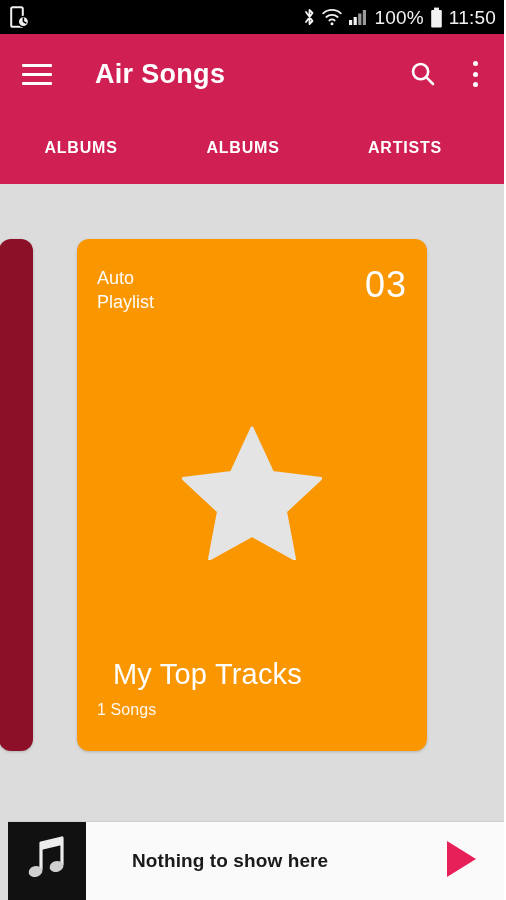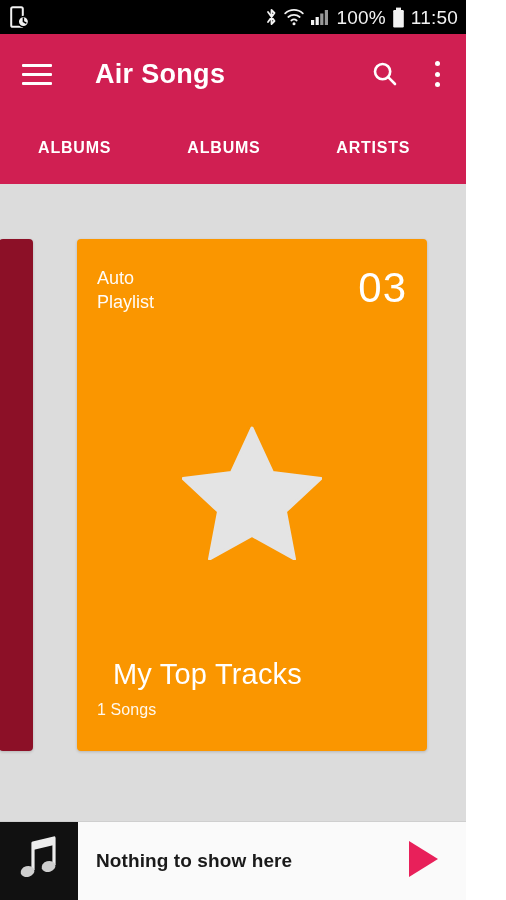--- a/index.html
+++ b/index.html
@@ -8,21 +8,21 @@
     background: #ffffff;
   }
   body {
     width: 506px;
     height: 900px;
     font-family: "Liberation Sans", sans-serif;
     overflow: hidden;
     position: relative;
   }
   #app {
-    width: 466px;
+    width: 504px;
     height: 900px;
     position: relative;
     display: flex;
     flex-direction: column;
     background: #e5e5e5;
     justify-content: flex-end;
   }
 
   
   .status-bar {
@@ -164,21 +164,21 @@
     top: 55px;
     left: 0;
     right: 0;
     height: 512px;
     display: flex;
     align-items: flex-start;
     gap: 0;
   }
   .card {
     height: 512px;
-    border-radius: 4px;
+    border-radius: 12px;
     position: relative;
     box-sizing: border-box;
     box-shadow: 0 1px 3px rgba(0,0,0,0.18);
     overflow: hidden;
     flex: 0 0 auto;
   }
   .card-prev {
     width: 34px;
     margin-left: -1px;
     background: #8c1027;
@@ -200,21 +200,21 @@
   }
   .card-kind {
     color: #ffffff;
     font-size: 18px;
     line-height: 1.33;
     max-width: 110px;
     opacity: 0.97;
   }
   .card-count {
     color: #ffffff;
-    font-size: 42px;
+    font-size: 36px;
     line-height: 1;
     font-weight: 300;
     letter-spacing: 1px;
   }
   .card-art {
     position: absolute;
     top: 0; left: 0; right: 0; bottom: 0;
     display: flex;
     align-items: center;
     justify-content: center;
@@ -238,30 +238,31 @@
   .card-sub {
     color: #ffffff;
     font-size: 16px;
     opacity: 0.93;
     letter-spacing: 0.1px;
   }
 
   
   .nowplaying {
     position: absolute;
-    left: 0;
+    left: 8px;
     right: 0;
     bottom: 0;
     height: 78px;
     background: #fafafa;
     display: flex;
     align-items: stretch;
     border-top: 1px solid #cfcfcf;
     z-index: 4;
     cursor: pointer;
+    gap: 28px;
   }
   .np-thumb {
     width: 78px;
     height: 78px;
     background: #111111;
     display: flex;
     align-items: center;
     justify-content: center;
     flex: 0 0 auto;
   }

